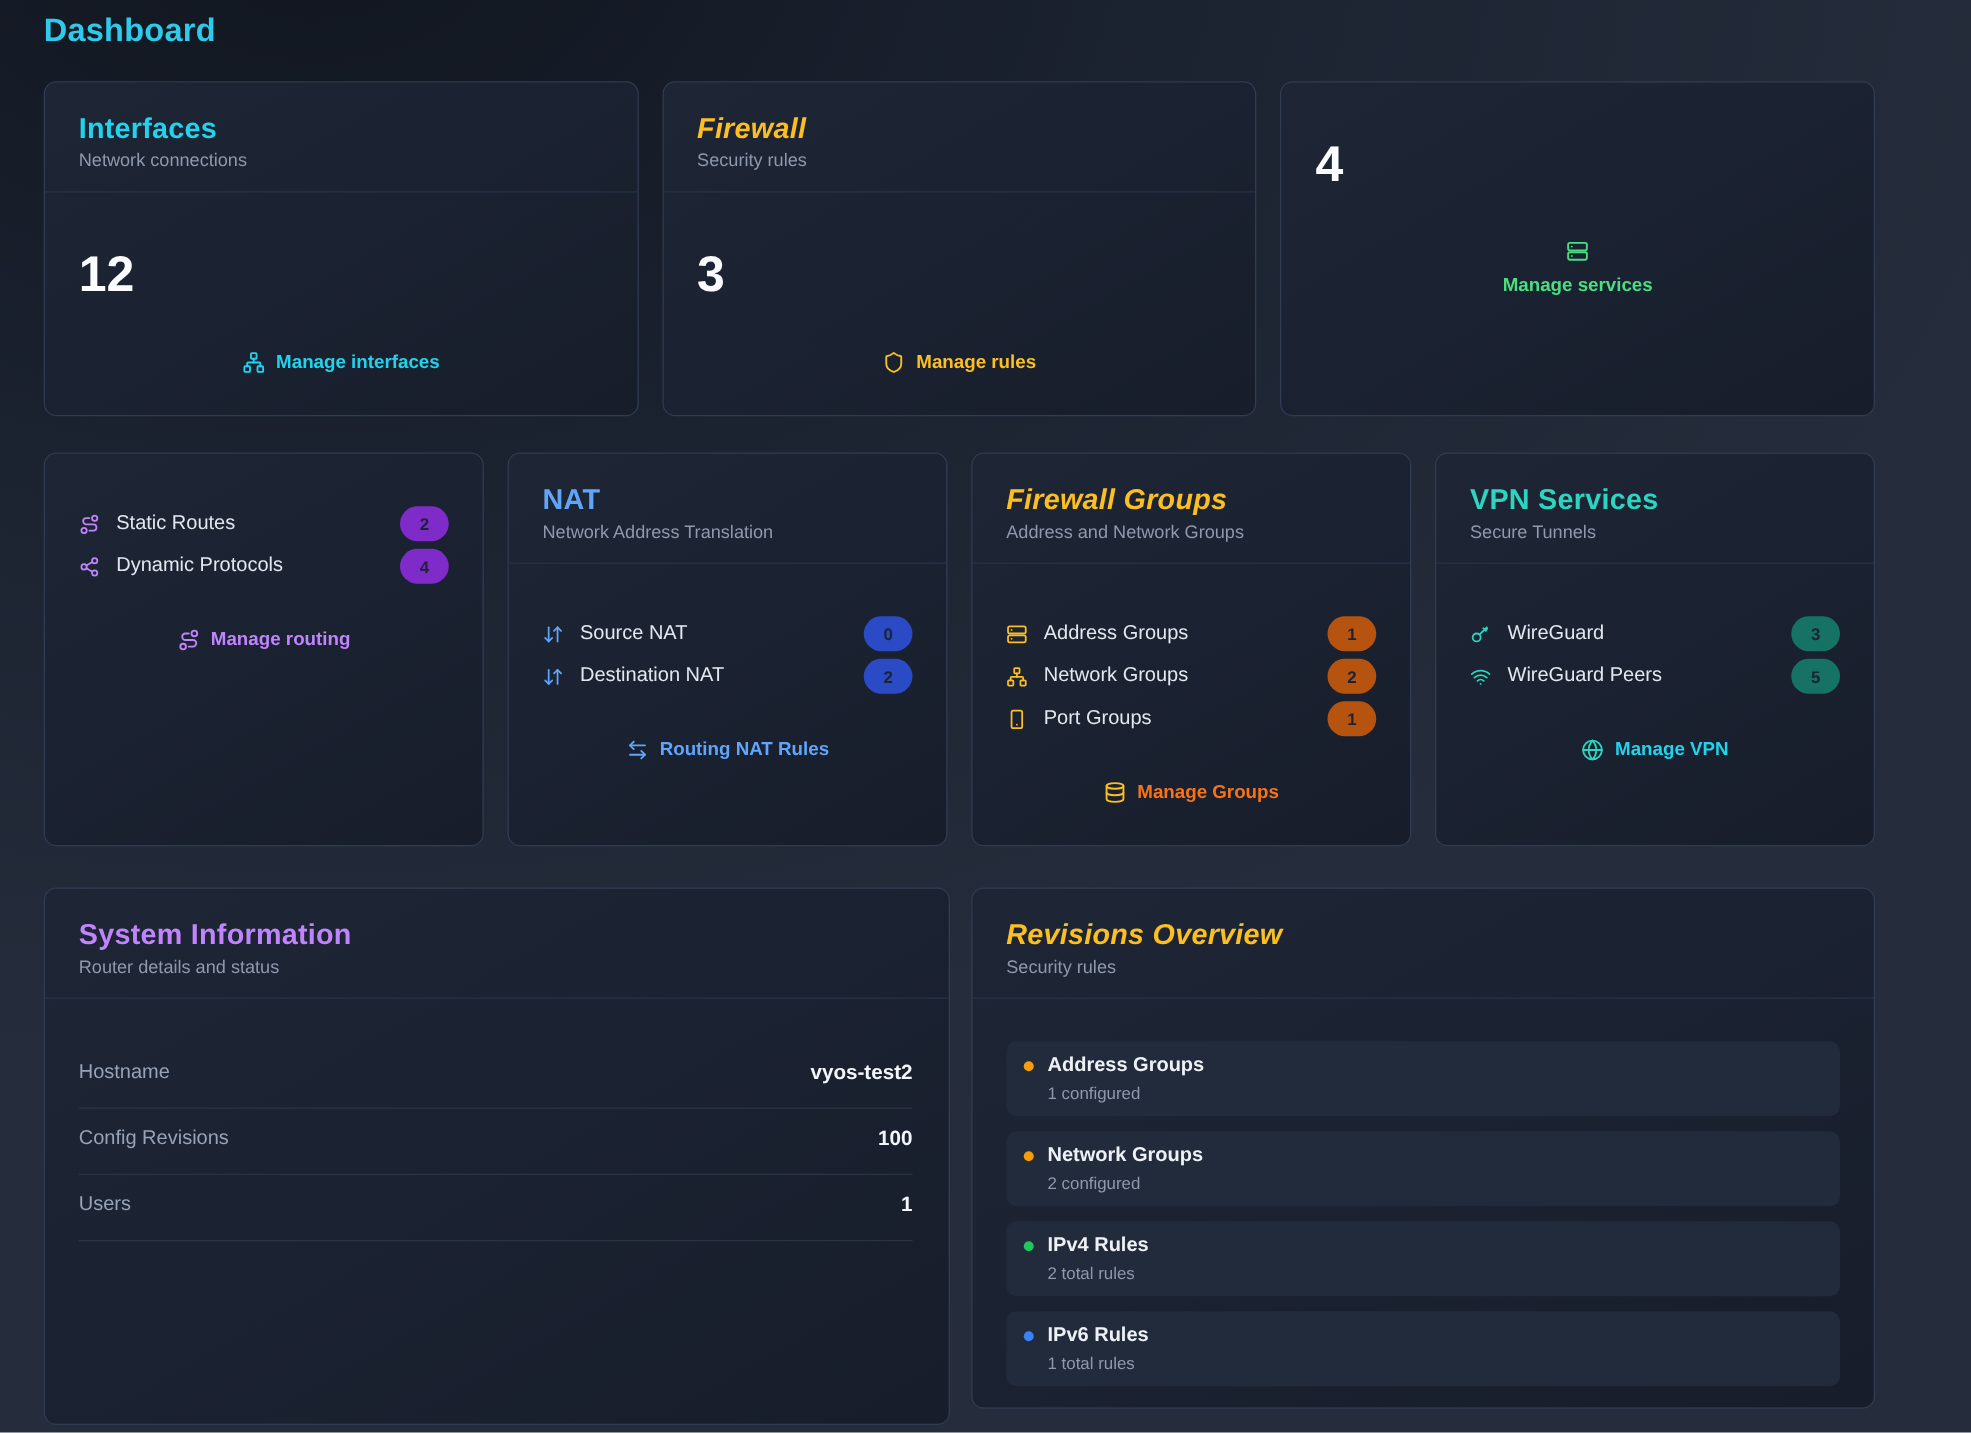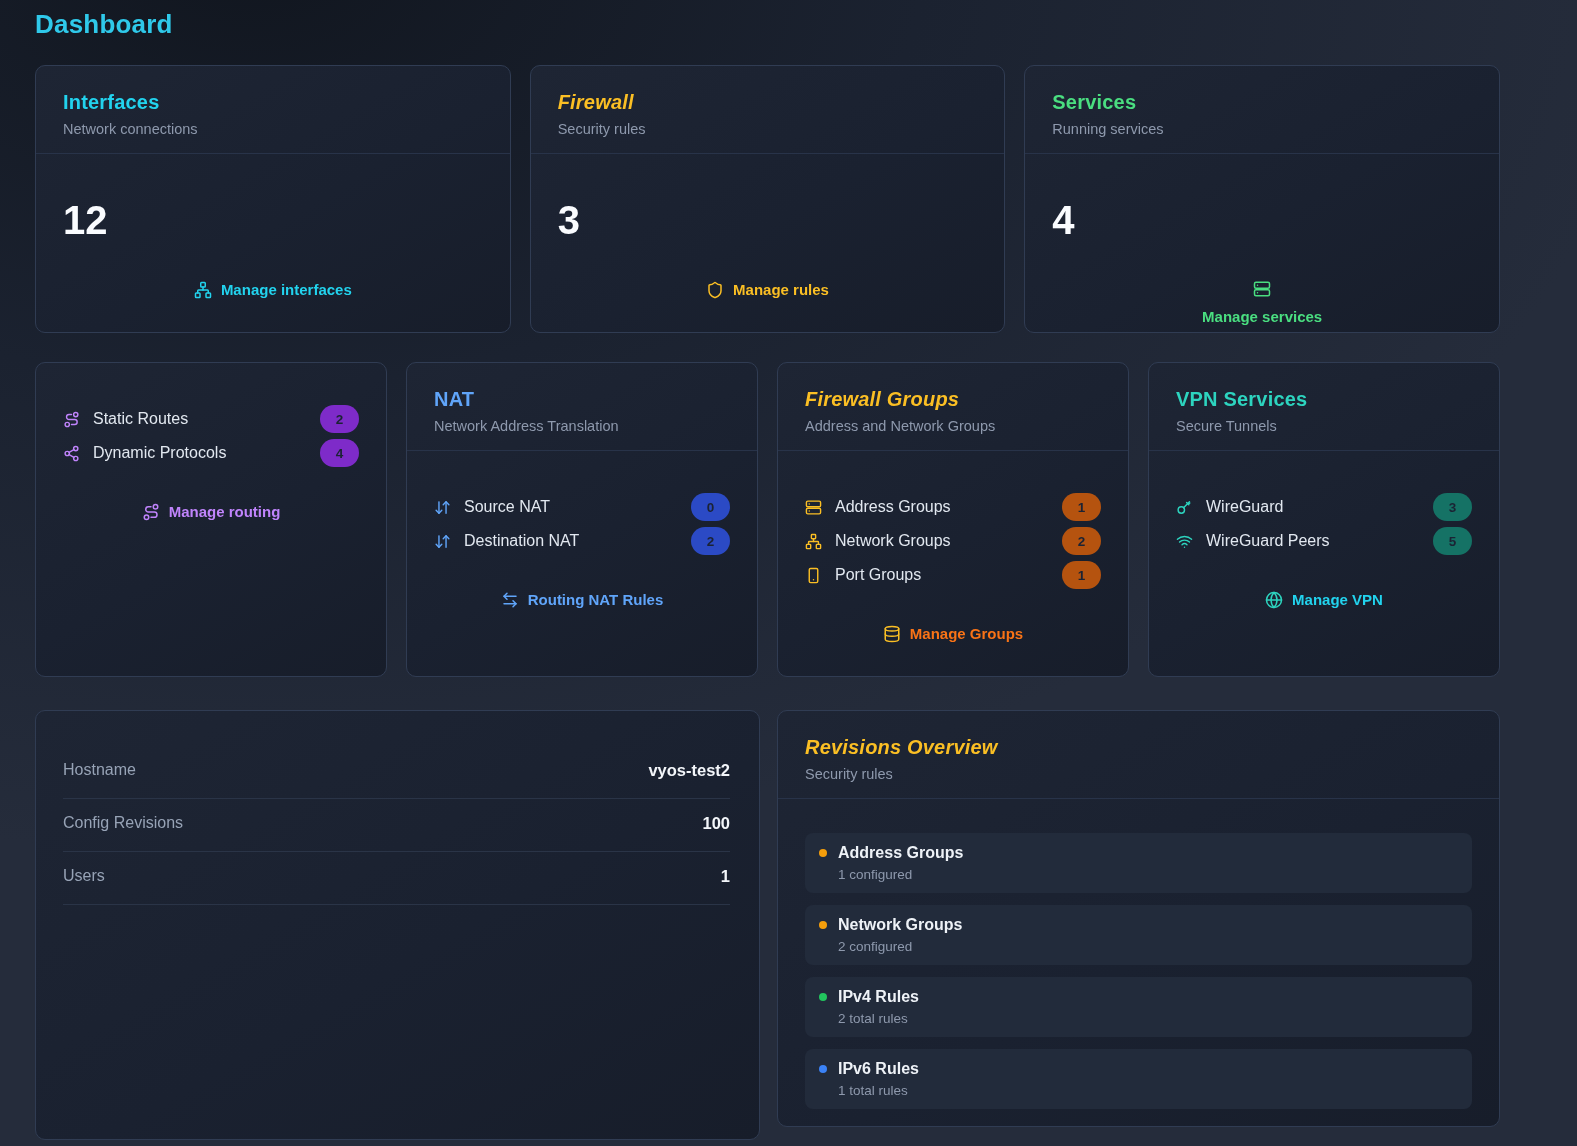--- a/index.html
+++ b/index.html
@@ -23,21 +23,21 @@
     background: linear-gradient(150deg, #1e2534 0%, #1a2130 55%, #171d2a 100%);
     border:1px solid #303c53;
     border-radius:10px;
   }
   .stat-card { height:268px; }
   .feature-card { height:315px; }
   .sys-card { height:430px; }
   .fw-card { height:417px; }
 
   .card-head { padding:26px 27px 15px; border-bottom:1px solid #283349; }
-  .card-title { font-size:20px; font-weight:700; line-height:20px; letter-spacing:.2px; }
+  .card-title { font-size:23px; font-weight:700; line-height:20px; letter-spacing:.2px; }
   .card-sub { font-size:14.5px; color:#8e99ad; line-height:18px; margin-top:8px; }
 
   
   .accent-cyan .card-title, .accent-cyan .row-icon { color:#22d3ee; }
   .accent-amber .card-title, .accent-amber .row-icon { color:#fbbf24;font-style:italic; }
   .accent-green .card-title, .accent-green .row-icon { color:#4ade80; }
   .accent-purple .card-title, .accent-purple .row-icon { color:#c084fc; }
   .accent-blue .card-title, .accent-blue .row-icon { color:#60a5fa; }
   .accent-teal .card-title, .accent-teal .row-icon { color:#2dd4bf; }
 
@@ -126,24 +126,20 @@
             <svg width="18" height="18" viewBox="0 0 24 24" fill="none" stroke="currentColor" stroke-width="2" stroke-linecap="round" stroke-linejoin="round">
                 <path d="M20 13c0 5-3.5 7.5-7.66 8.95a1 1 0 0 1-.67-.01C7.5 20.5 4 18 4 13V6a1 1 0 0 1 1-1c2 0 4.5-1.2 6.24-2.72a1 1 0 0 1 1.52 0C14.51 3.81 17 5 19 5a1 1 0 0 1 1 1z"></path>
               </svg>
           </span>
           <span>Manage rules</span>
         </a>
       </div>
     </section>
 
     <section class="card stat-card accent-green">
-      <header class="card-head">
-        <h2 class="card-title">Services</h2>
-        <p class="card-sub">Running services</p>
-      </header>
       <div class="stat-body">
         <div class="stat-value">4</div>
         <a class="manage-link link-green">
           <span class="row-icon">
             <svg width="18" height="18" viewBox="0 0 24 24" fill="none" stroke="currentColor" stroke-width="2" stroke-linecap="round" stroke-linejoin="round">
                 <rect x="2" y="3" width="20" height="8" rx="2"></rect>
                 <rect x="2" y="13" width="20" height="8" rx="2"></rect>
                 <line x1="6" y1="7" x2="6.01" y2="7"></line>
                 <line x1="6" y1="17" x2="6.01" y2="17"></line>
               </svg>
@@ -333,20 +329,24 @@
           </span>
           <span>Manage VPN</span>
         </a>
       </div>
     </section>
   </div>
 
   <div class="bottom-row">
 
     <section class="card sys-card accent-purple">
+      <header class="card-head">
+        <h2 class="card-title">System Information</h2>
+        <p class="card-sub">Router details and status</p>
+      </header>
       <div class="sys-body">
         <div class="sys-row">
           <span class="sys-label">Hostname</span>
           <span class="sys-value">vyos-test2</span>
         </div>
         <div class="sys-row">
           <span class="sys-label">Config Revisions</span>
           <span class="sys-value">100</span>
         </div>
         <div class="sys-row">

